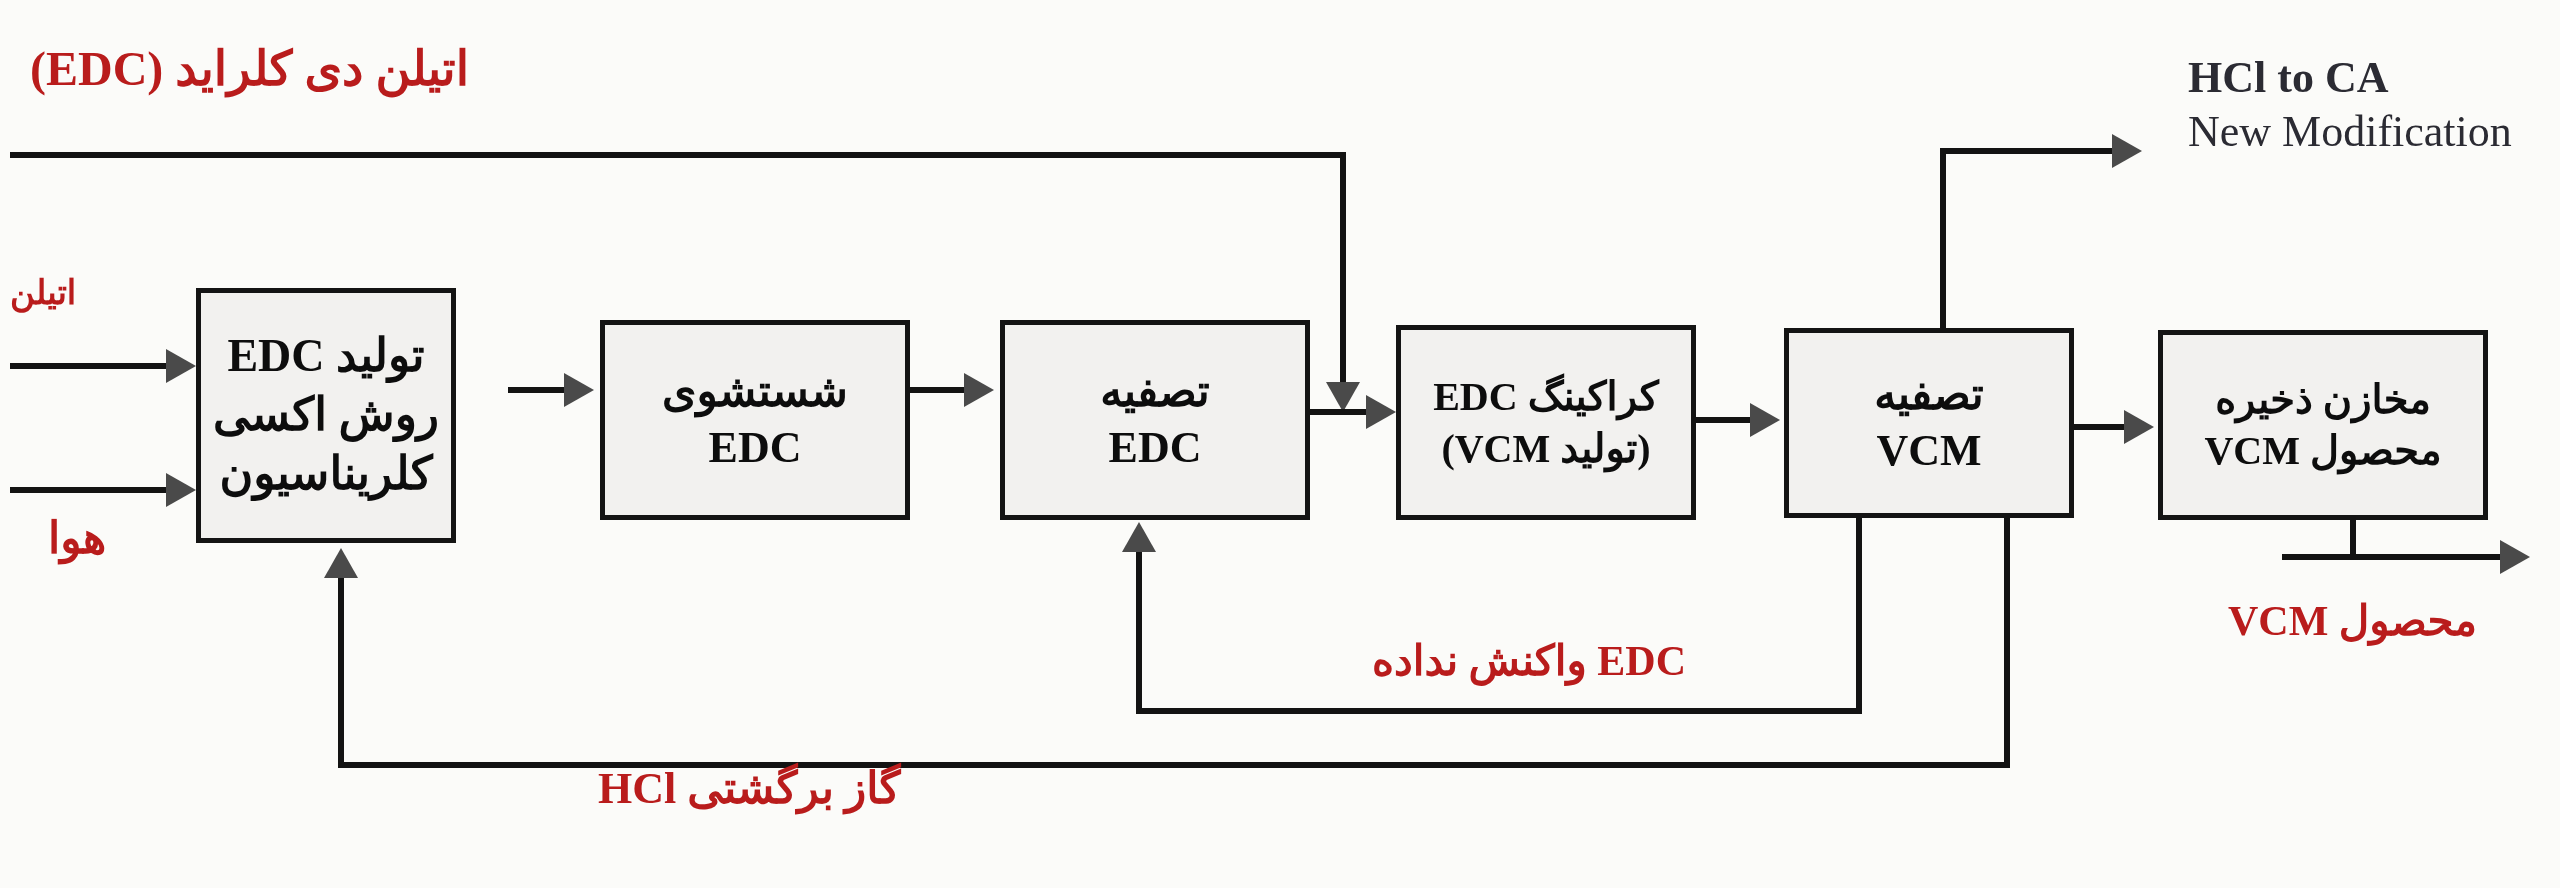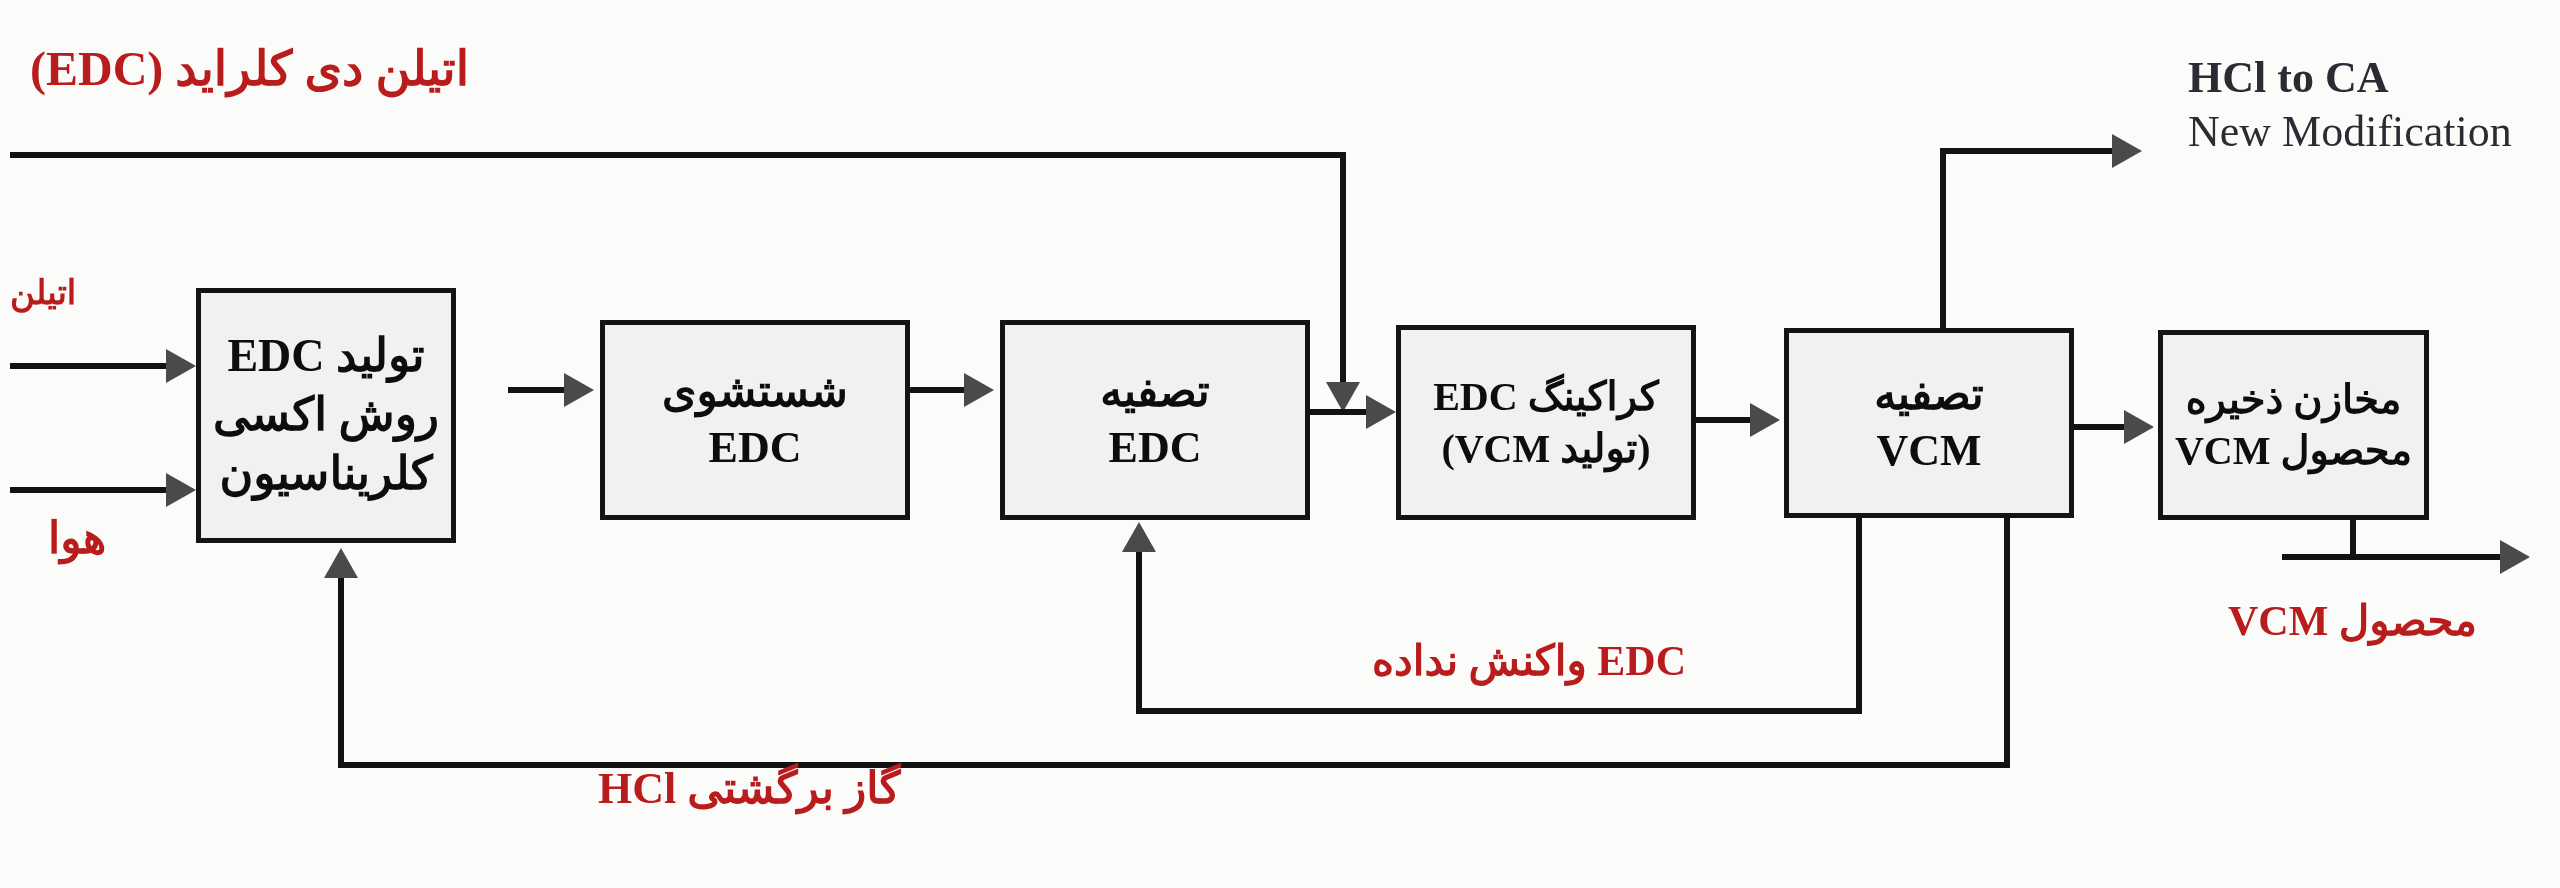--- a/index.html
+++ b/index.html
@@ -137,21 +137,21 @@
   <div class="arrow right" style="left:1750px; top:403px;"></div>
 
   <div class="pbox fs-md" style="left:1784px; top:328px; width:290px; height:190px;">
     <span class="ln">تصفیه</span>
     <span class="ln">VCM</span>
   </div>
 
   <div class="hline" style="left:2074px; top:424px; width:54px;"></div>
   <div class="arrow right" style="left:2124px; top:410px;"></div>
 
-  <div class="pbox fs-sm" style="left:2158px; top:330px; width:271px; height:190px;">
+  <div class="pbox fs-sm" style="left:2158px; top:330px; width:330px; height:190px;">
     <span class="ln">مخازن ذخیره</span>
     <span class="ln">محصول VCM</span>
   </div>
 
   <div class="vline" style="left:1940px; top:148px; height:182px;"></div>
   <div class="hline" style="left:1940px; top:148px; width:176px;"></div>
   <div class="arrow right" style="left:2112px; top:134px;"></div>
 
   <div class="lbl ltr" style="left:2188px; top:52px; font-size:44px;font-weight:bold;">HCl to CA</div>
   <div class="lbl ltr" style="left:2188px; top:106px; font-size:44px;">New Modification</div>

